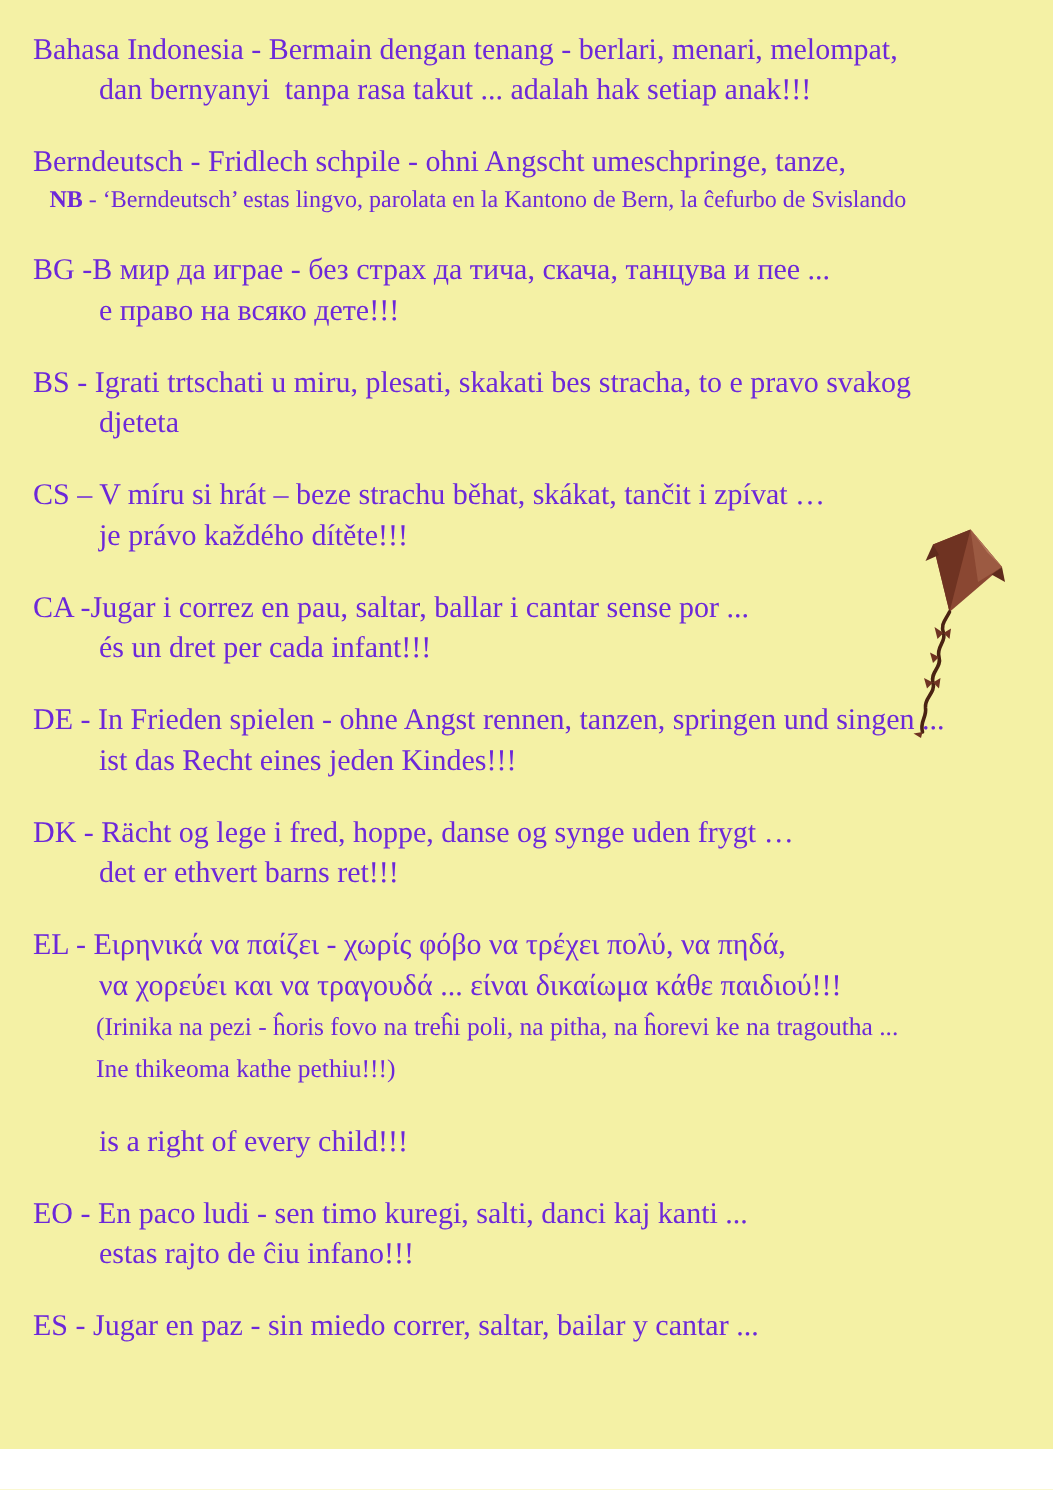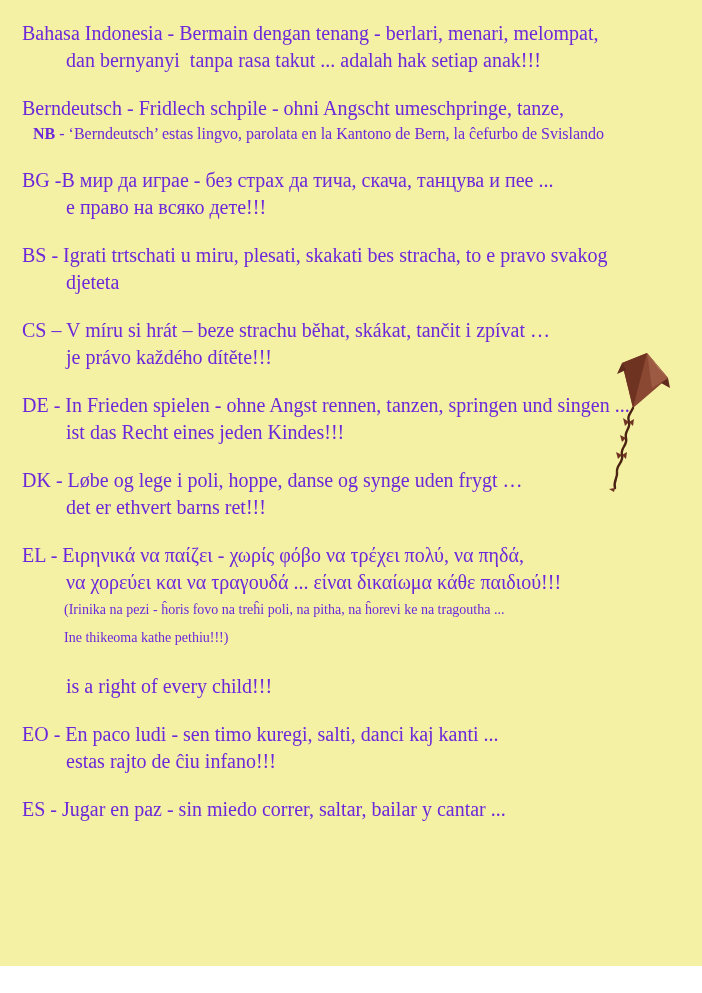--- a/index.html
+++ b/index.html
@@ -25,21 +25,21 @@
   }
   .line.l2 { padding-left: 44px; }
   .note {
     font-size: 16px;
     line-height: 24px;
     padding-left: 11px;
     white-space: pre;
   }
   .note .nb { font-weight: bold; }
   .subline {
-    font-size: 14px;
+    font-size: 17px;
     line-height: 28px;
     padding-left: 42px;
     white-space: pre;
   }
   .kite {
     position: absolute;
     left: 600px;
     top: 348px;
     width: 75px;
     height: 145px;
@@ -71,28 +71,32 @@
     <div class="section">
       <div class="line l1">BS - Igrati trtschati u miru, plesati, skakati bes stracha, to e pravo svakog</div>
       <div class="line l2">djeteta</div>
     </div>
 
     <div class="section">
       <div class="line l1">CS – V míru si hrát – beze strachu běhat, skákat, tančit i zpívat …</div>
       <div class="line l2">je právo každého dítěte!!!</div>
     </div>
 
+    <div class="section">
+      <div class="line l1">CA -Jugar i correz en pau, saltar, ballar i cantar sense por ...</div>
+      <div class="line l2">és un dret per cada infant!!!</div>
+    </div>
 
     <div class="section">
       <div class="line l1">DE - In Frieden spielen - ohne Angst rennen, tanzen, springen und singen ...</div>
       <div class="line l2">ist das Recht eines jeden Kindes!!!</div>
     </div>
 
     <div class="section">
-      <div class="line l1">DK - Løbe og lege i poli, hoppe, danse og synge uden frygt …</div>
+      <div class="line l1">DK - Rächt og lege i fred, hoppe, danse og synge uden frygt …</div>
       <div class="line l2">det er ethvert barns ret!!!</div>
     </div>
 
     <div class="section">
       <div class="line l1">EL - Ειρηνικά να παίζει - χωρίς φόβο να τρέχει πολύ, να πηδά,</div>
       <div class="line l2">να χορεύει και να τραγουδά ... είναι δικαίωμα κάθε παιδιού!!!</div>
       <div class="subline">(Irinika na pezi - ĥoris fovo na treĥi poli, na pitha, na ĥorevi ke na tragoutha ...</div>
       <div class="subline">Ine thikeoma kathe pethiu!!!)</div>
     </div>
 

